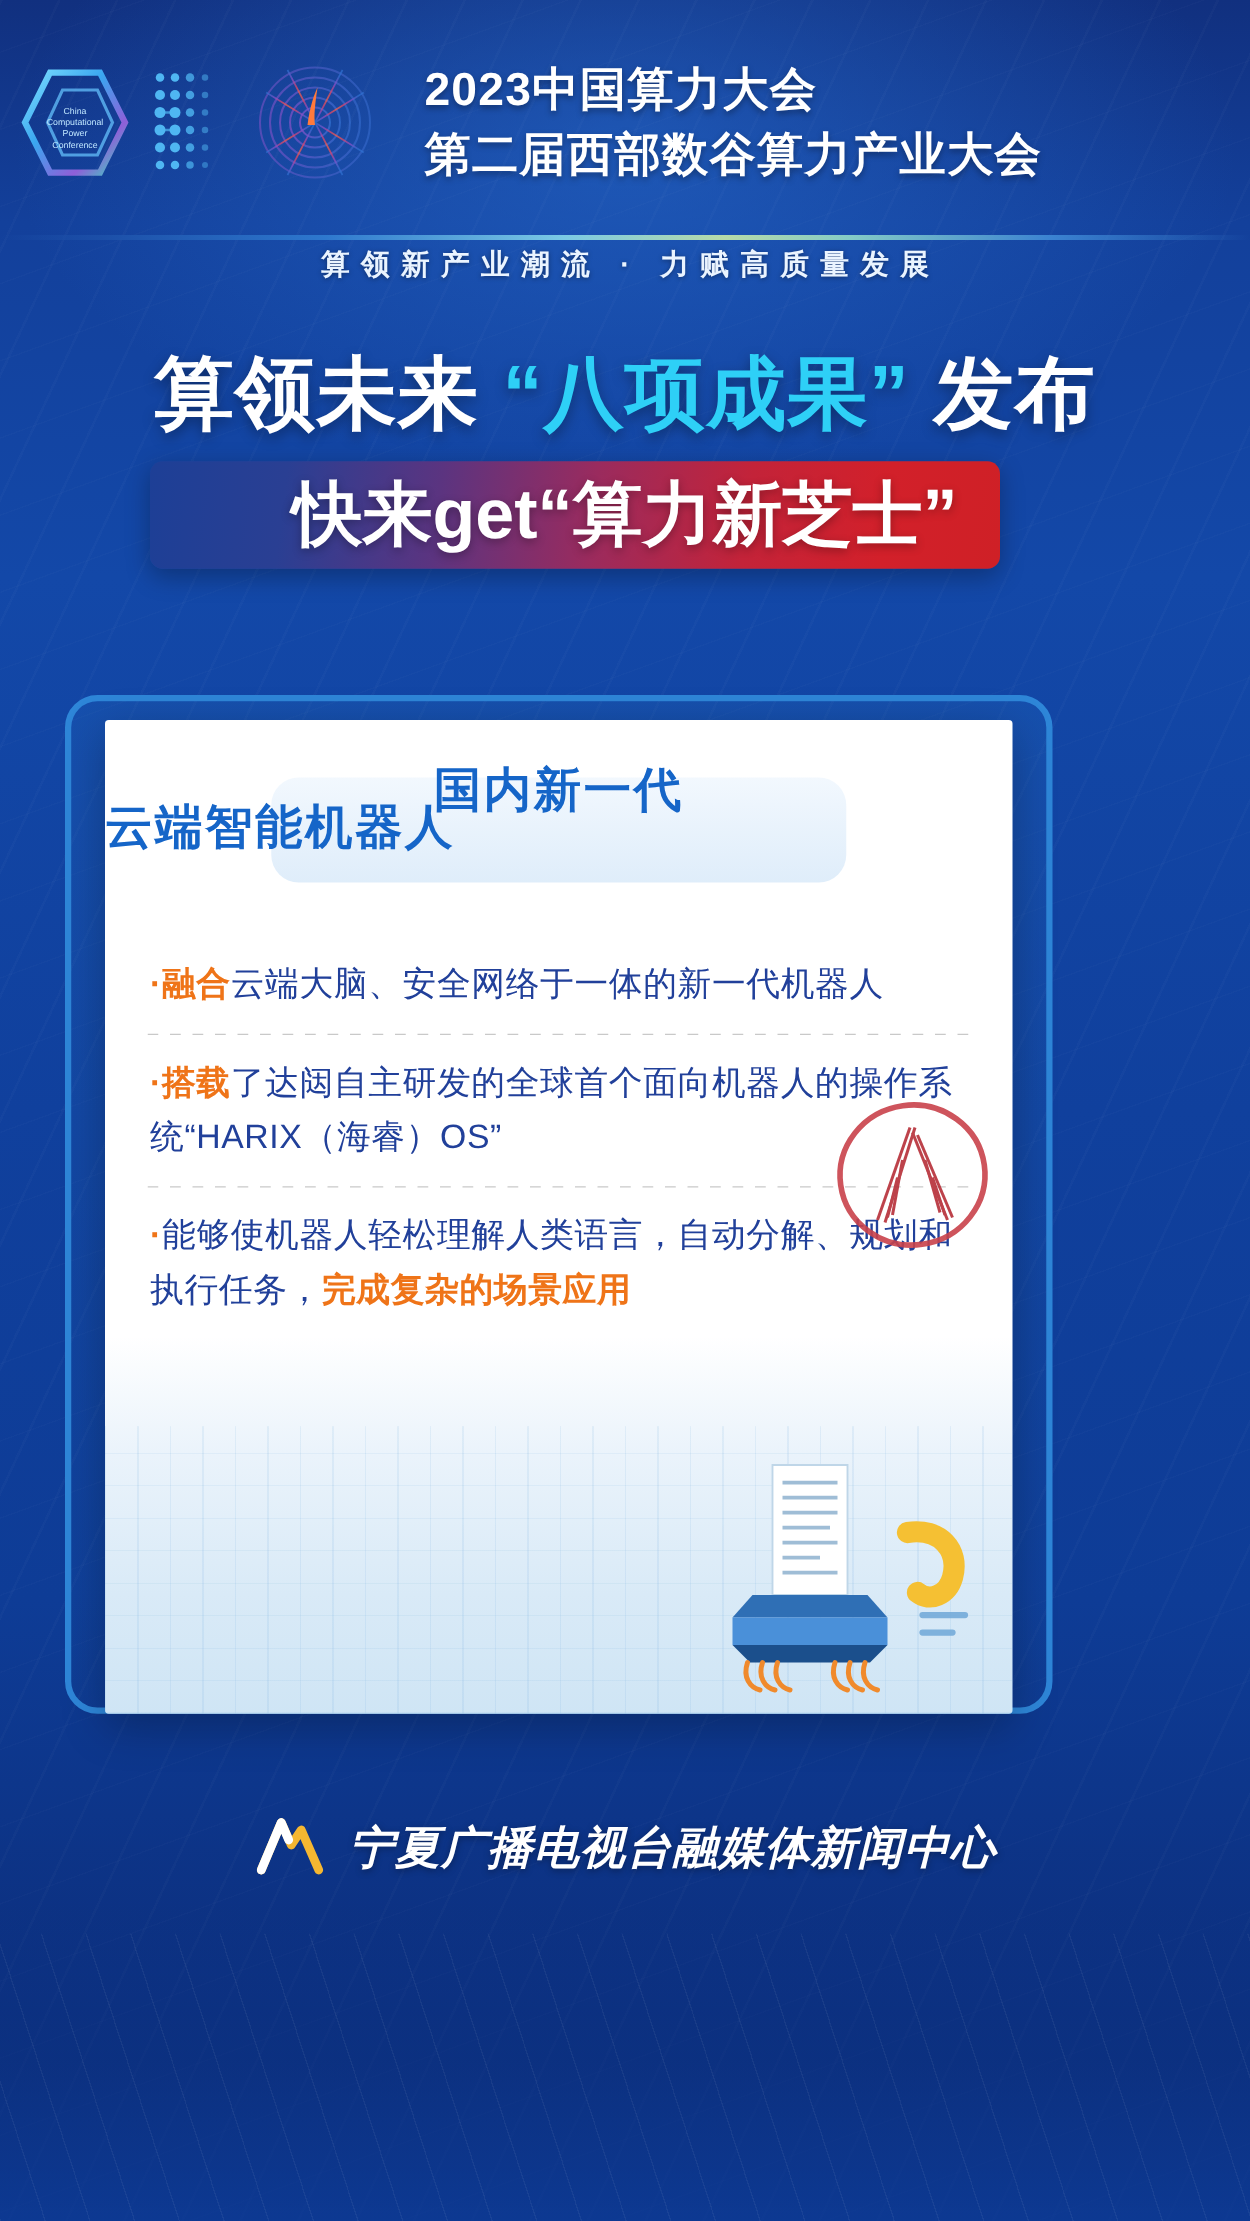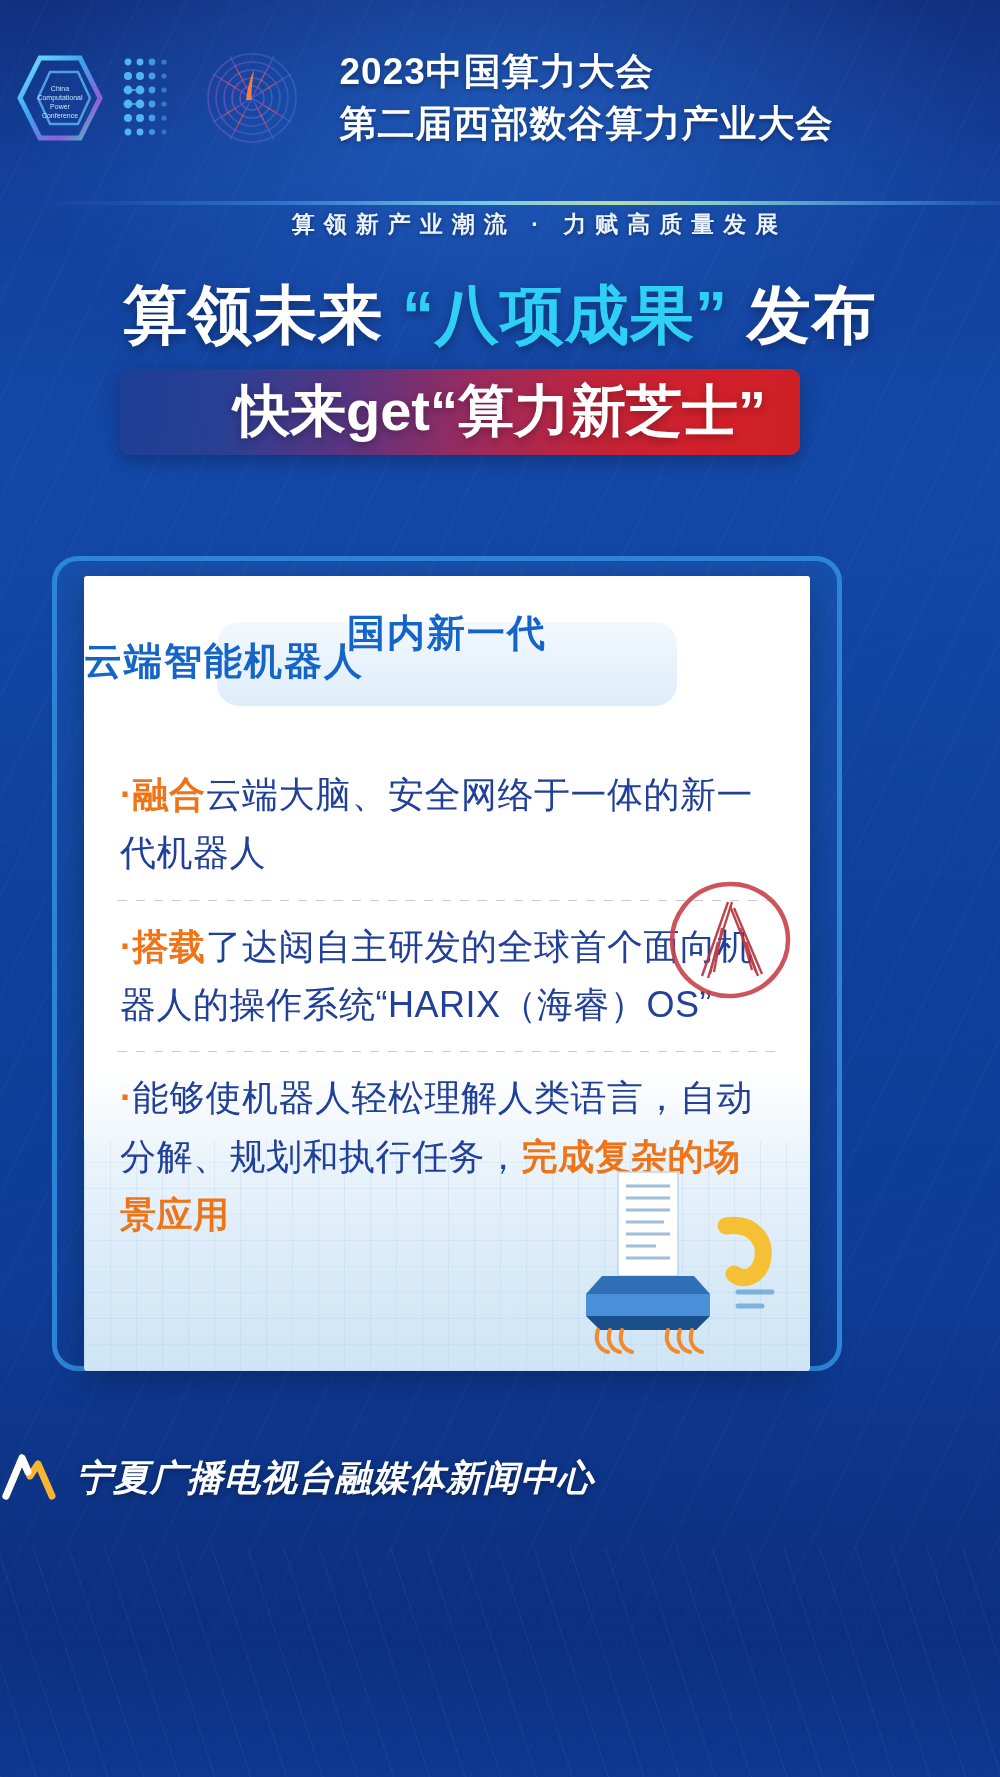--- a/index.html
+++ b/index.html
@@ -44,21 +44,21 @@
     font-size:37px; font-weight:bold; color:#ffffff; letter-spacing:1px;
     text-shadow:0 2px 5px rgba(0,0,0,.35);
   }
   .conf-title .l2{
     font-size:37px; font-weight:bold; color:#ffffff; letter-spacing:1px;
     text-shadow:0 2px 5px rgba(0,0,0,.35);
   }
 
   
   .slogan-bar{
-    position:absolute; left:0; top:197px; width:880px; height:52px;margin-left:35px;
+    position:absolute; left:0; top:184px; width:880px; height:52px;
   }
   .slogan-rule{
     position:absolute; left:0; top:4px; width:1000px; height:4px;
     background:linear-gradient(90deg,
       rgba(18,50,130,0) 0%, #1c4fa8 8%, #2f7ad0 26%,
       #7fd0e8 45%, #bfe2a8 58%, #8ad2c8 68%, #3d86d4 84%, rgba(18,50,130,0) 100%);
     opacity:.95;
   }
   .slogan-text{
     position:absolute; left:0; top:12px; width:1000px;
@@ -132,21 +132,21 @@
   .pill-h2{
     position:absolute; left:0; top:60px; width:726px; text-align:left;
     font-size:38px; font-weight:bold; color:#1565c8; letter-spacing:2px;
     z-index:3;
   }
 
   
   .bullets{ position:absolute; left:0; top:190px; width:726px; }
   .bullet{
     padding:0 36px;
-    font-size:36px; line-height:1.62; color:#21409a; letter-spacing:.5px;
+    font-size:27px; line-height:1.62; color:#21409a; letter-spacing:.5px;
   }
   .bullet .hl{ color:#ef7418; font-weight:bold; }
   .bullet .dot{ color:#ef7418; font-weight:bold; }
   .sep{
     height:1px; margin:17px 34px;
     background-image:linear-gradient(90deg,#c9c9c9 0 9px, rgba(0,0,0,0) 9px 18px);
     background-size:18px 1px;
   }
 
   
@@ -154,21 +154,21 @@
     position:absolute; left:578px; top:300px; width:140px; height:130px;
     z-index:5; pointer-events:none;
   }
 
   
   .illus{ position:absolute; left:472px; top:588px; width:240px; height:200px; }
 
   
   .footer{
     position:absolute; left:0; top:1418px; width:1000px; height:120px;
-    display:flex; align-items:center; gap:16px;
+    display:flex; align-items:center; justify-content:center; gap:16px;
   }
   .footer-text{
     font-size:36px; font-weight:bold; color:#ffffff; font-style:italic;
     letter-spacing:1px; text-shadow:0 2px 6px rgba(0,0,0,.35);
   }
   .footer-mark{ width:60px; height:52px; position:relative; }
 
   .bottom-glow{
     position:absolute; left:0; bottom:0; width:1000px; height:260px;
     background:linear-gradient(180deg, rgba(10,40,110,0) 0%, rgba(12,52,135,.55) 50%, rgba(14,64,160,.75) 100%);

